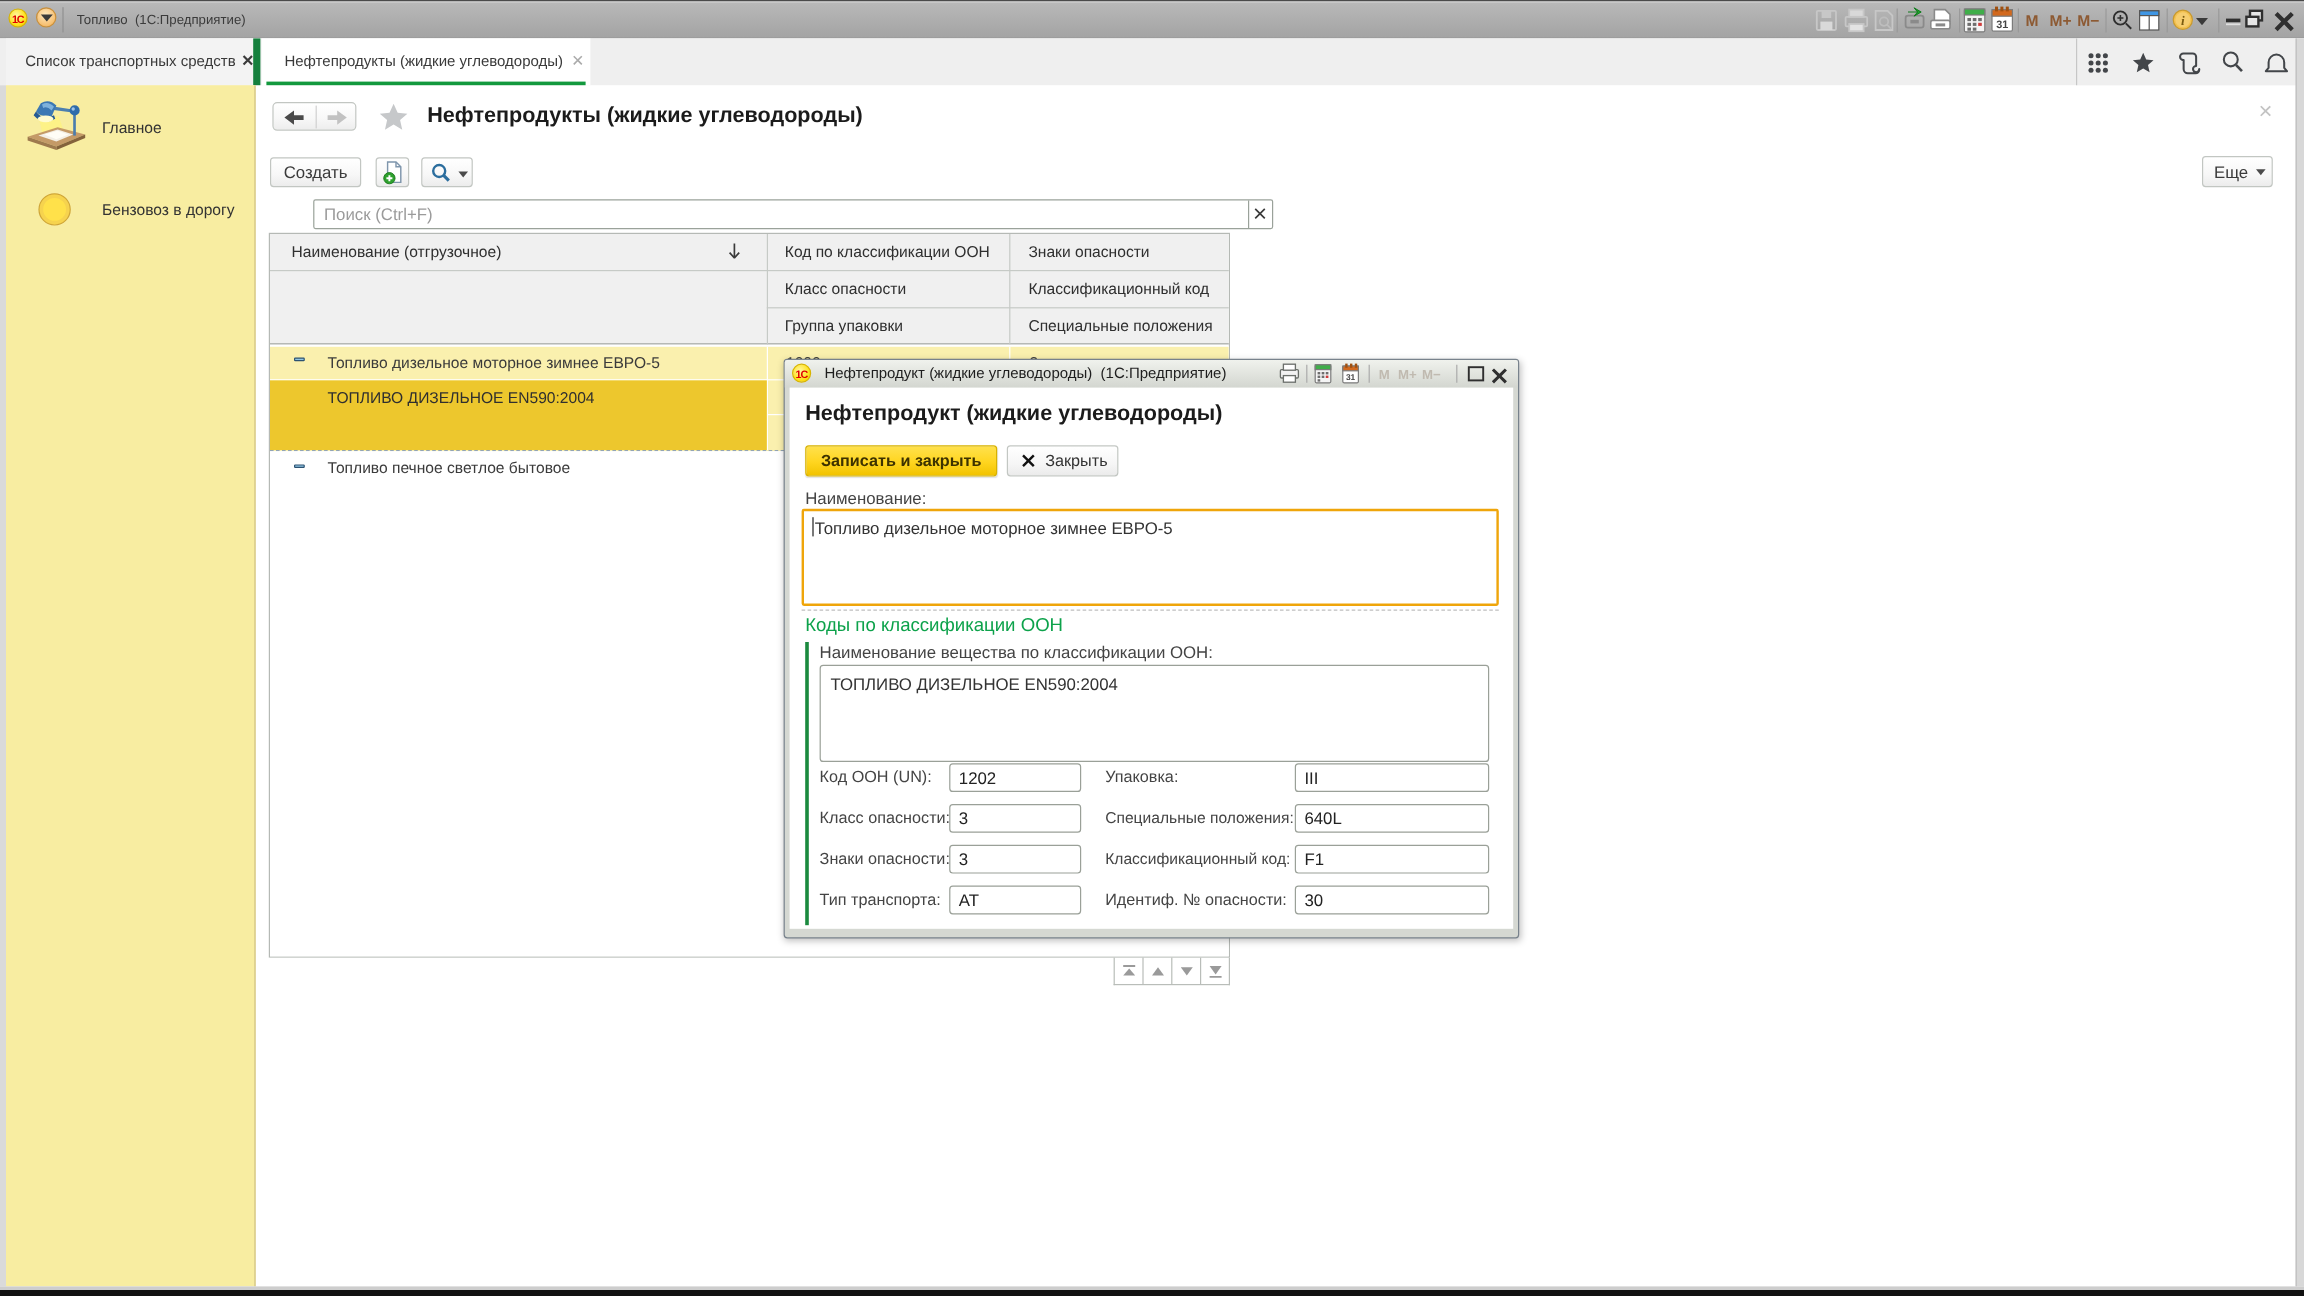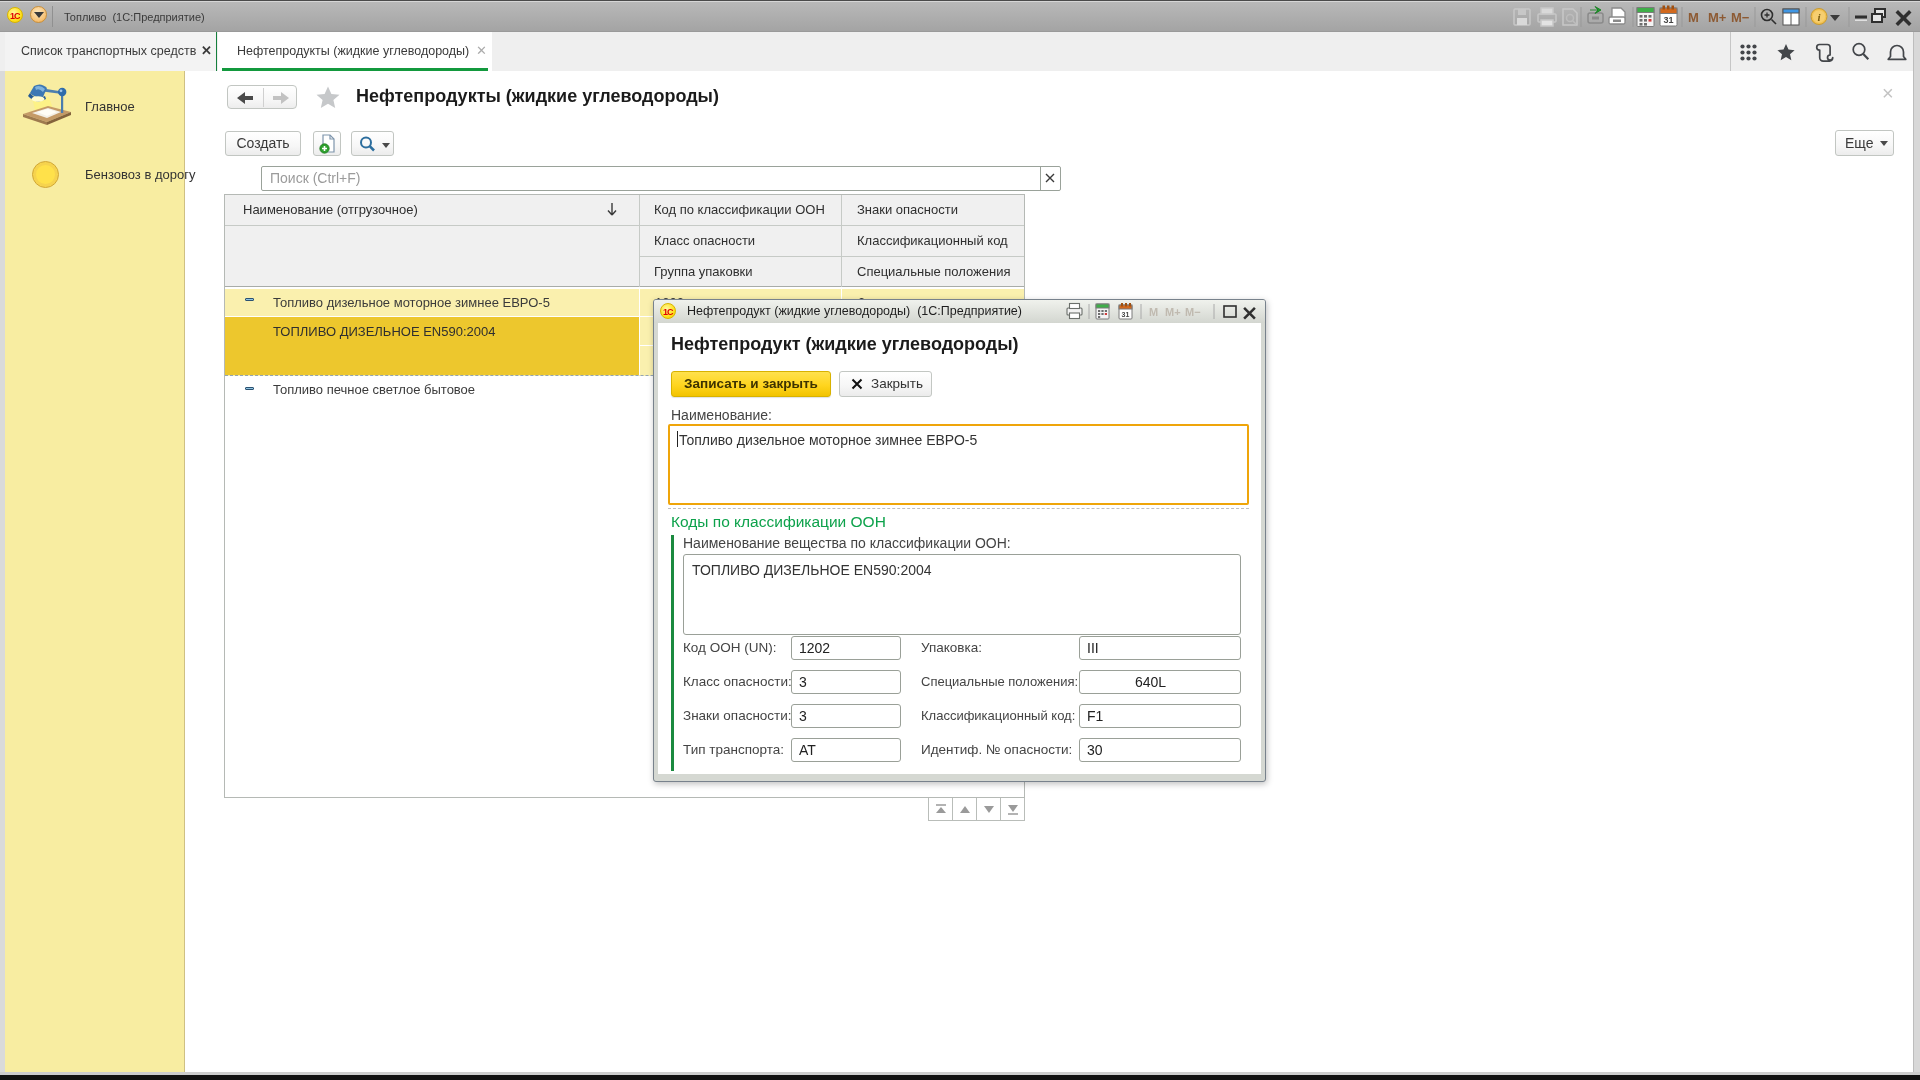--- a/index.html
+++ b/index.html
@@ -112,21 +112,21 @@
     <g fill="none" stroke="#2f2f2f" stroke-width="2">
       <rect x="375" y="8" width="10" height="8" fill="#e6e6e6"></rect>
       <rect x="372" y="13" width="10" height="8" fill="#e6e6e6"></rect>
     </g>
 
     <path d="M398 9 l5.5 5.5 l5.5 -5.5 l2.5 2.5 l-5.5 5.5 l5.5 5.5 l-2.5 2.5 l-5.5 -5.5 l-5.5 5.5 l-2.5 -2.5 l5.5 -5.5 l-5.5 -5.5 z" fill="#2f2f2f"></path>
   </svg>
 </div>
 
 <div class="abs" id="tabstrip" style="left:0;top:32px;width:1920px;height:39px;background:#efefef;">
-  <div class="abs" style="left:5px;top:0;width:212px;height:39px;background:#f3f3f3;border-right:1px solid #15803d;">
+  <div class="abs" style="left:5px;top:0;width:212px;height:39px;background:#f3f3f3;border-right:6px solid #15803d;">
     <div class="abs txt" style="left:16px;top:0;height:39px;line-height:39px;font-size:12.5px;color:#3a3a3a;">Список транспортных средств</div>
     <div class="abs txt" style="left:196px;top:0;height:39px;line-height:38px;font-size:13px;font-weight:bold;color:#3a3a3a;">✕</div>
   </div>
   <div class="abs" style="left:218px;top:0;width:274px;height:39px;background:#ffffff;">
     <div class="abs txt" style="left:19px;top:0;height:39px;line-height:39px;font-size:12.5px;color:#3a3a3a;">Нефтепродукты (жидкие углеводороды)</div>
     <div class="abs txt" style="left:258px;top:0;height:39px;line-height:38px;font-size:13px;color:#ababab;">✕</div>
     <div class="abs" style="left:4px;bottom:0;width:266px;height:3px;background:#13993e;"></div>
   </div>
   <div class="abs" style="left:1730px;top:0;width:183px;height:39px;border-left:1px solid #c6c6c6;background:#efefef;"></div>
   <svg class="abs" style="left:1730px;top:0;width:190px;height:39px;" viewBox="0 0 190 39">
@@ -154,21 +154,21 @@
       <path d="M133.3 22 l5 5.2" stroke-width="2.2"></path>
     </g>
 
     <g fill="none" stroke="#43464a" stroke-width="1.7" stroke-linejoin="round">
       <path d="M160.5 24.5 v-4.5 a6.5 6.5 0 0 1 13 0 v4.5 l2.3 2.8 h-17.6 z"></path>
     </g>
   </svg>
 </div>
 
 <div class="abs" style="left:0;top:71px;width:5px;height:1001px;background:#dadada;"></div>
-<div class="abs" id="sidebar" style="left:5px;top:71px;width:180px;height:1001px;background:#f8eda1;border-right:1px solid #cfc083;">
+<div class="abs" id="sidebar" style="left:5px;top:71px;width:208px;height:1001px;background:#f8eda1;border-right:1px solid #cfc083;">
   <svg class="abs" style="left:16px;top:13px;width:52px;height:42px;" viewBox="0 0 52 42">
 
     <path d="M11 13 L28 13 L33 28 L15 30 Z" fill="#fdf284" opacity="0.9"></path>
 
     <path d="M2 30 L27 22 L50 28 L26 38 Z" fill="#c49a67"></path>
     <path d="M2 30 L26 38 L26 41 L2 33 Z" fill="#9e7a4e"></path>
     <path d="M50 28 L26 38 L26 41 L50 31 Z" fill="#84633c"></path>
     <path d="M11 29 L27 24 L40 28 L26 34 Z" fill="#f3efe6"></path>
     <path d="M16 28 L27 25 L36 28 L26 32 Z" fill="#fffdf6"></path>
 
@@ -392,21 +392,21 @@
     <div class="abs" style="left:421px;top:313px;width:162px;height:24px;border:1px solid #9aa098;border-radius:3px;">
         <div class="abs txt" style="left:7px;top:0;height:22px;line-height:22px;font-size:14px;color:#222;">III</div>
       </div>
 
     <div class="abs txt" style="left:25px;top:351px;font-size:13.5px;color:#444;">Класс опасности:</div>
     <div class="abs" style="left:133px;top:347px;width:110px;height:24px;border:1px solid #9aa098;border-radius:3px;">
         <div class="abs txt" style="left:7px;top:0;height:22px;line-height:22px;font-size:14px;color:#222;">3</div>
       </div>
     <div class="abs txt" style="left:263px;top:351px;font-size:13px;color:#444;">Специальные положения:</div>
     <div class="abs" style="left:421px;top:347px;width:162px;height:24px;border:1px solid #9aa098;border-radius:3px;">
-        <div class="abs txt" style="left:7px;top:0;height:22px;line-height:22px;font-size:14px;color:#222;margin-left:48px;">640L</div>
+        <div class="abs txt" style="left:7px;top:0;height:22px;line-height:22px;font-size:14px;color:#222;">640L</div>
       </div>
 
     <div class="abs txt" style="left:25px;top:385px;font-size:13.5px;color:#444;">Знаки опасности:</div>
     <div class="abs" style="left:133px;top:381px;width:110px;height:24px;border:1px solid #9aa098;border-radius:3px;">
         <div class="abs txt" style="left:7px;top:0;height:22px;line-height:22px;font-size:14px;color:#222;">3</div>
       </div>
     <div class="abs txt" style="left:263px;top:385px;font-size:13px;color:#444;">Классификационный код:</div>
     <div class="abs" style="left:421px;top:381px;width:162px;height:24px;border:1px solid #9aa098;border-radius:3px;">
         <div class="abs txt" style="left:7px;top:0;height:22px;line-height:22px;font-size:14px;color:#222;">F1</div>
       </div>

